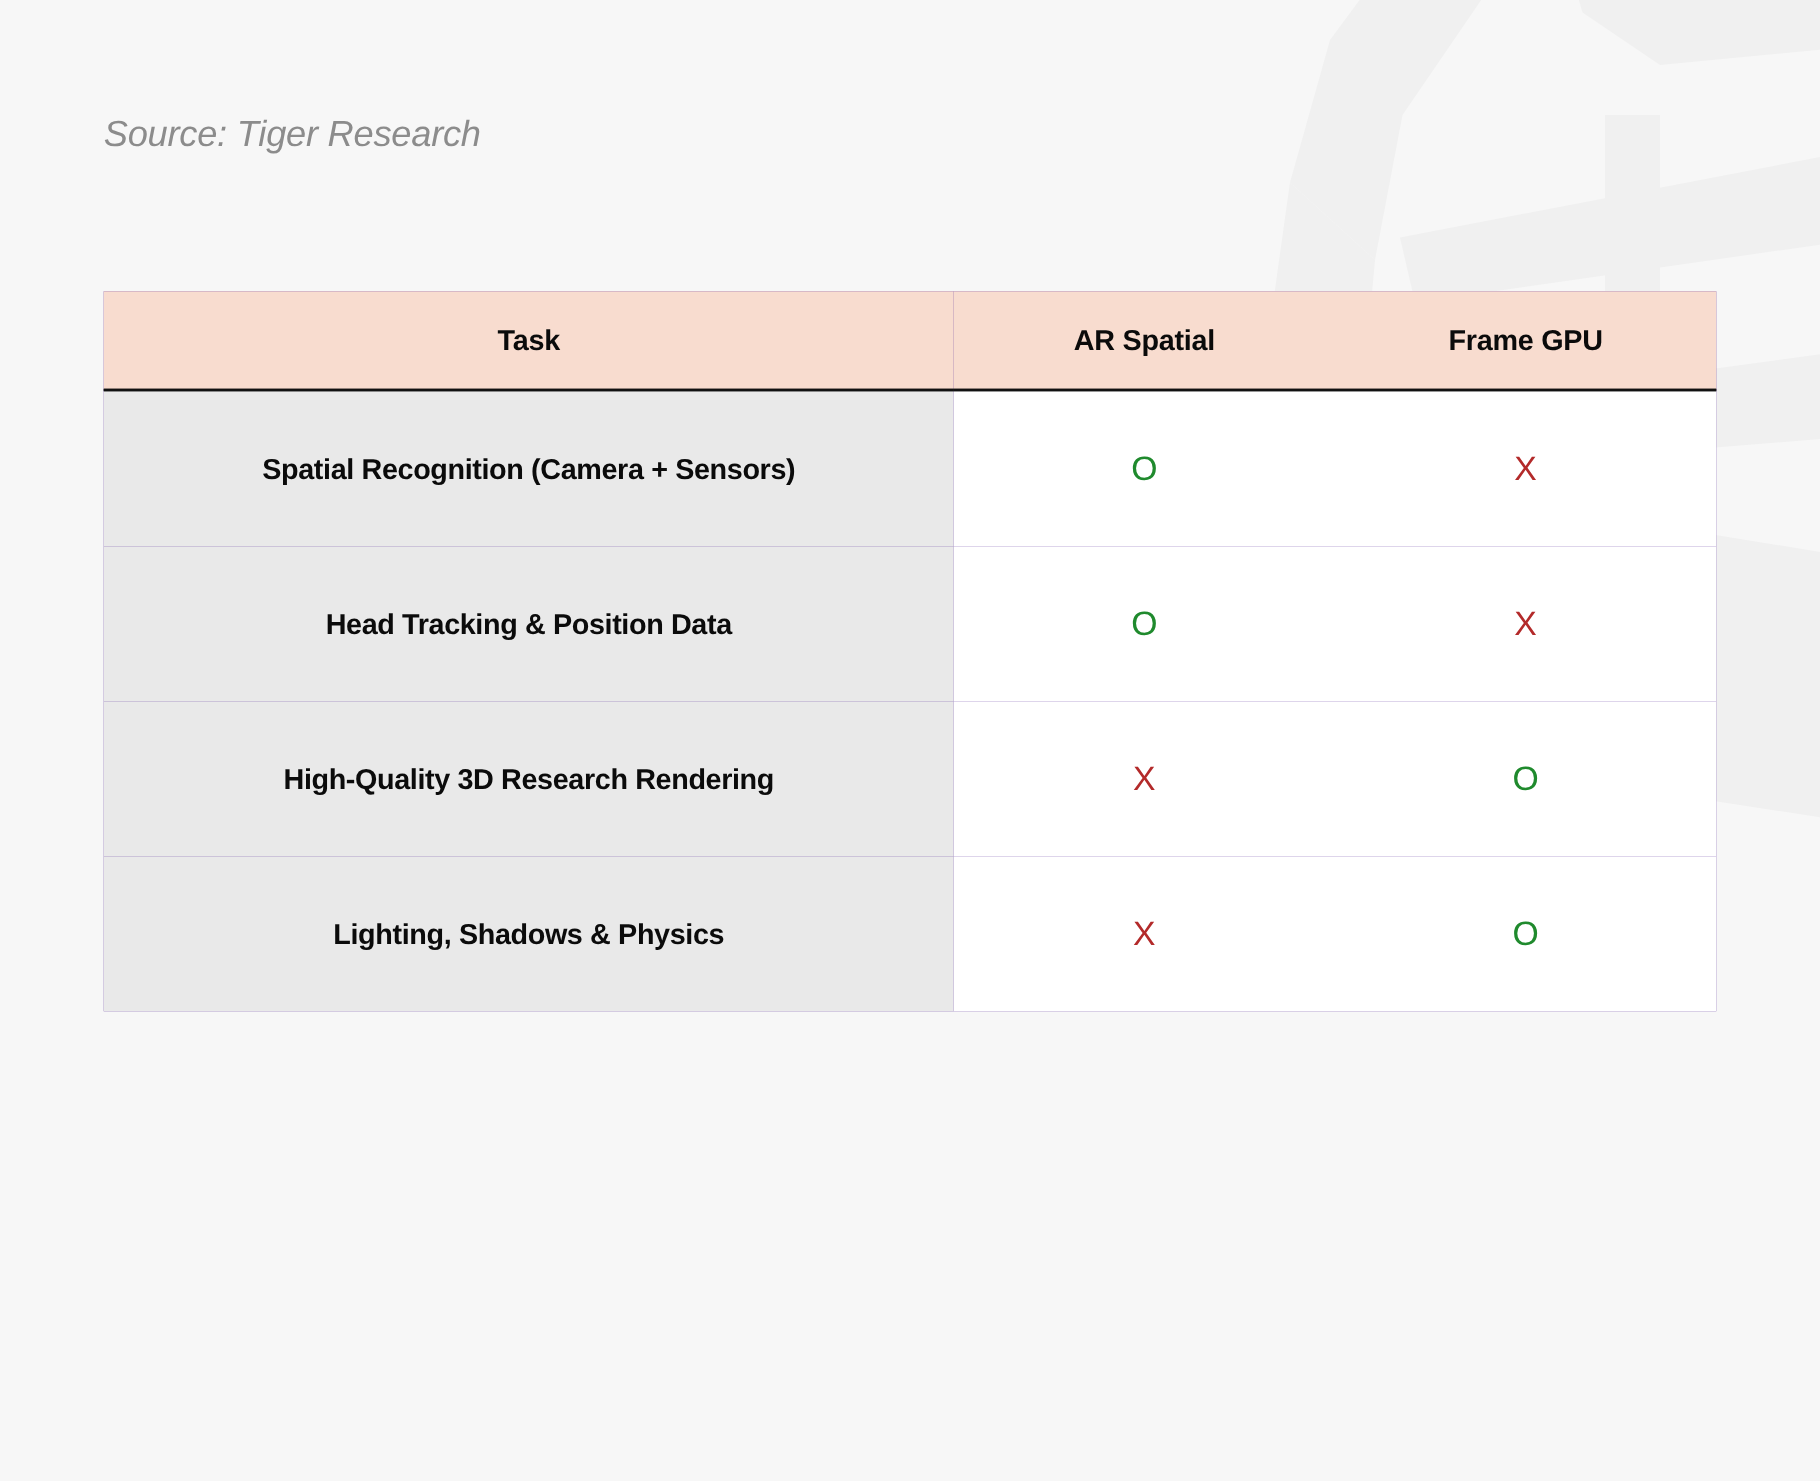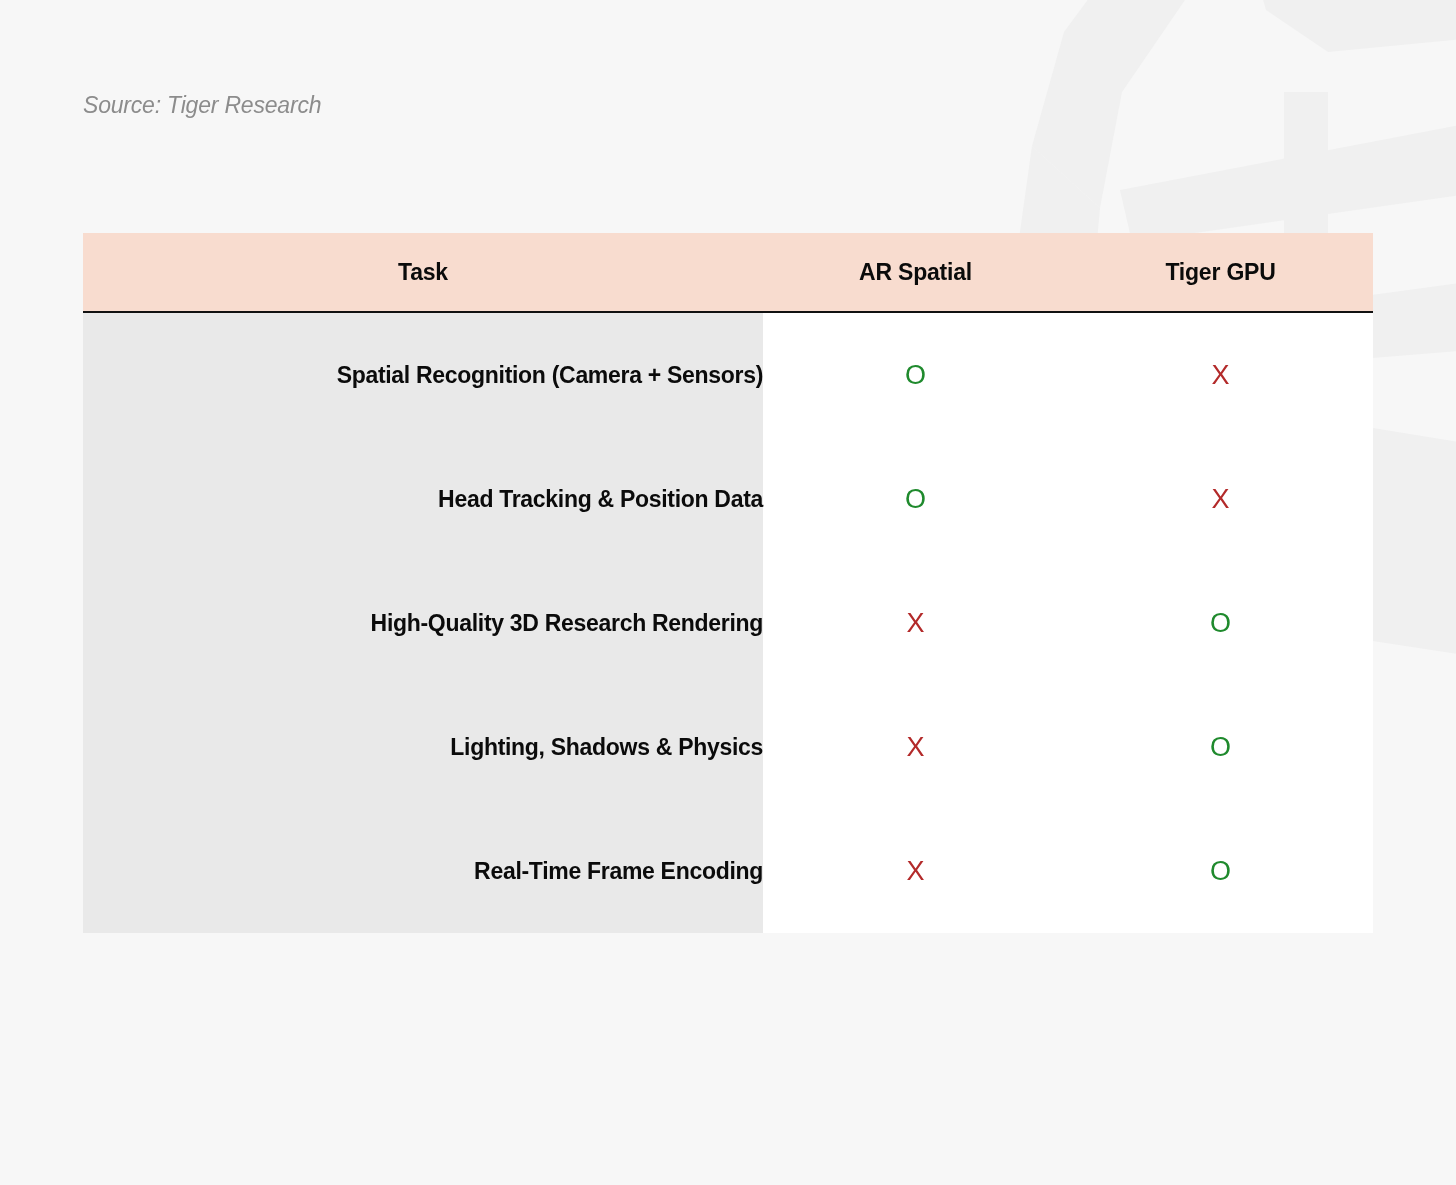--- a/index.html
+++ b/index.html
@@ -37,21 +37,21 @@
     font-size: 50px;
     font-weight: bold;
     letter-spacing: -1.4px;
     color: #0b0b0b;
     line-height: 1.08;
     margin: 0;
     white-space: nowrap;
   }
   #page-subtitle {
     margin: 14px 0 0 0;
-    font-size: 23px;
+    font-size: 29px;
     font-style: italic;
     color: #8c8c8c;
     letter-spacing: -0.2px;
     white-space: nowrap;
   }
 
   
   #comparison-table {
     position: absolute;
     left: 83px;
@@ -85,21 +85,20 @@
     padding: 0;
     background: #ffffff;
     border: none;
   }
   #comparison-table tbody td.task-cell {
     background: #e9e9e9;
     font-size: 23px;
     font-weight: bold;
     color: #0b0b0b;
     letter-spacing: -0.3px;
-    text-align: right;
   }
   #comparison-table tbody td.mark-cell {
     font-size: 27px;
     font-weight: 400;
   }
 </style>
 </head>
 <body>
 
 <svg id="watermark" viewBox="0 0 560 720" xmlns="http://www.w3.org/2000/svg" aria-hidden="true">
@@ -124,21 +123,21 @@
 <table id="comparison-table">
   <colgroup>
     <col class="col-task">
     <col class="col-mark">
     <col class="col-mark">
   </colgroup>
   <thead>
     <tr>
       <th>Task</th>
       <th>AR Spatial</th>
-      <th>Tiger GPU</th>
+      <th>Frame GPU</th>
     </tr>
   </thead>
   <tbody id="table-body">
       <tr>
         <td class="task-cell">Spatial Recognition (Camera + Sensors)</td>
         <td class="mark-cell" style="color: rgb(31, 138, 45);">O</td>
         <td class="mark-cell" style="color: rgb(179, 42, 42);">X</td>
       </tr>
       <tr>
         <td class="task-cell">Head Tracking &amp; Position Data</td>
@@ -148,19 +147,14 @@
       <tr>
         <td class="task-cell">High-Quality 3D Research Rendering</td>
         <td class="mark-cell" style="color: rgb(179, 42, 42);">X</td>
         <td class="mark-cell" style="color: rgb(31, 138, 45);">O</td>
       </tr>
       <tr>
         <td class="task-cell">Lighting, Shadows &amp; Physics</td>
         <td class="mark-cell" style="color: rgb(179, 42, 42);">X</td>
         <td class="mark-cell" style="color: rgb(31, 138, 45);">O</td>
       </tr>
-      <tr>
-        <td class="task-cell">Real-Time Frame Encoding</td>
-        <td class="mark-cell" style="color: rgb(179, 42, 42);">X</td>
-        <td class="mark-cell" style="color: rgb(31, 138, 45);">O</td>
-      </tr>
     </tbody>
 </table>
 
 </body></html>

